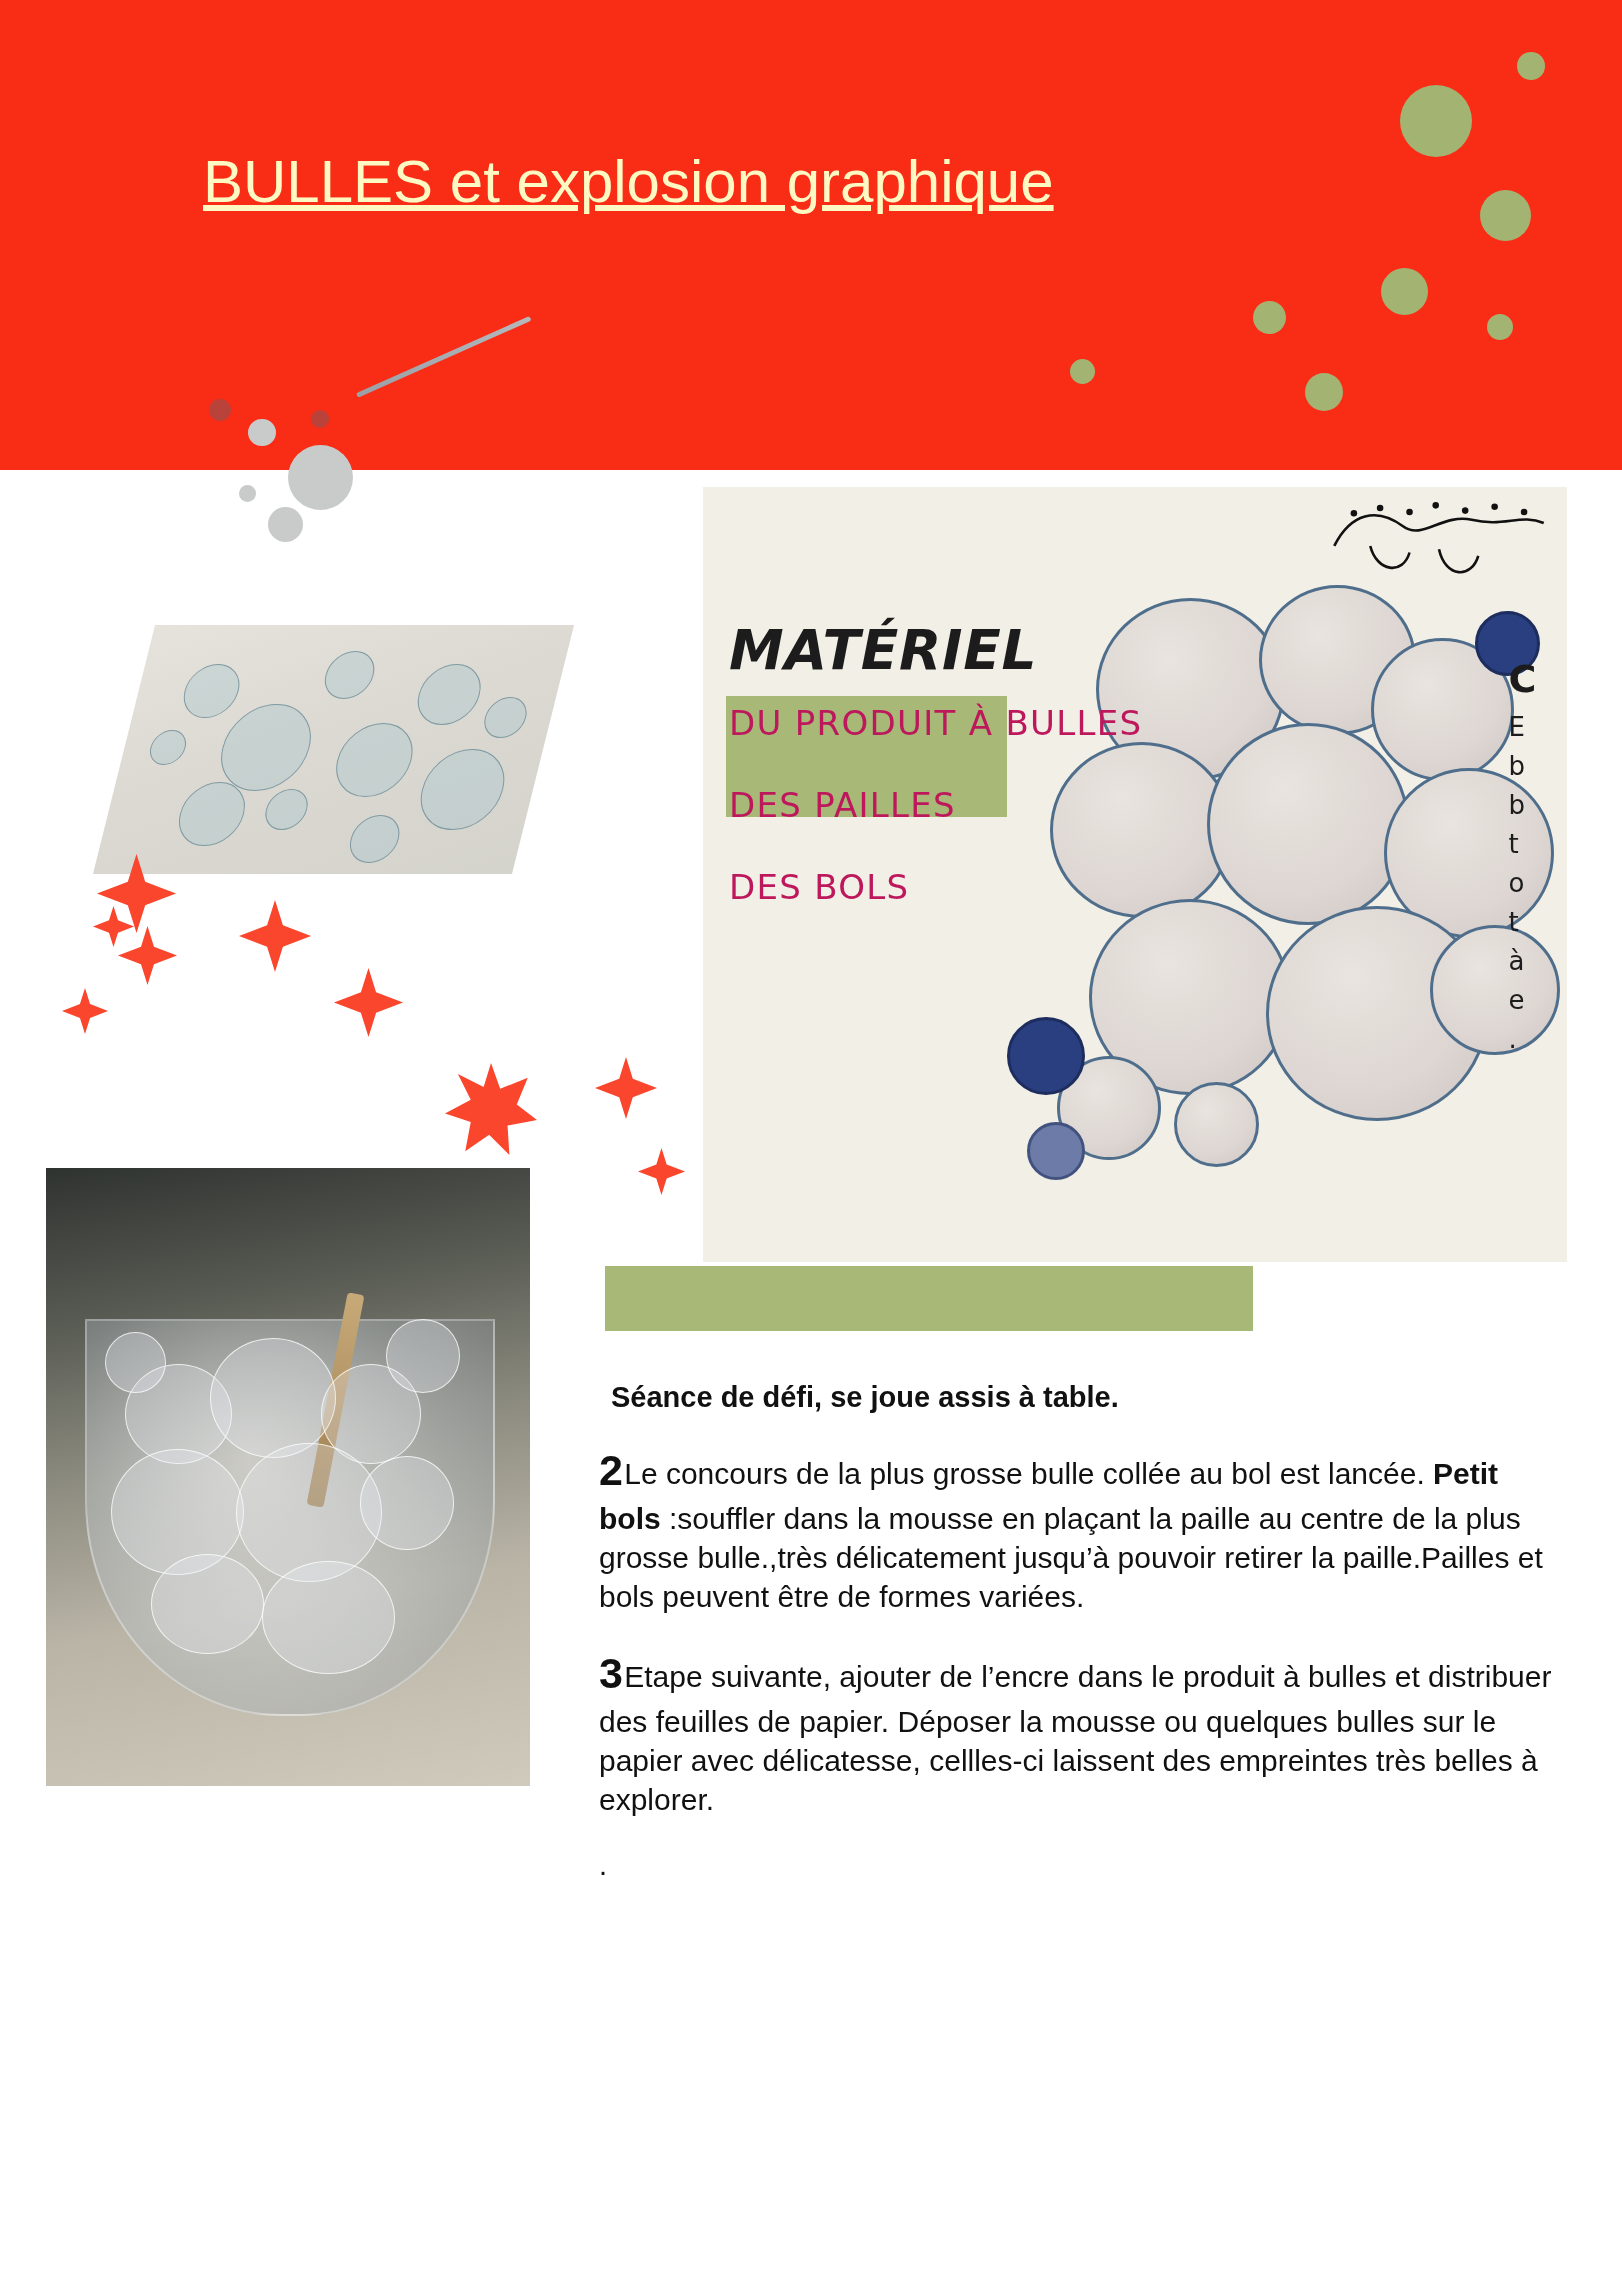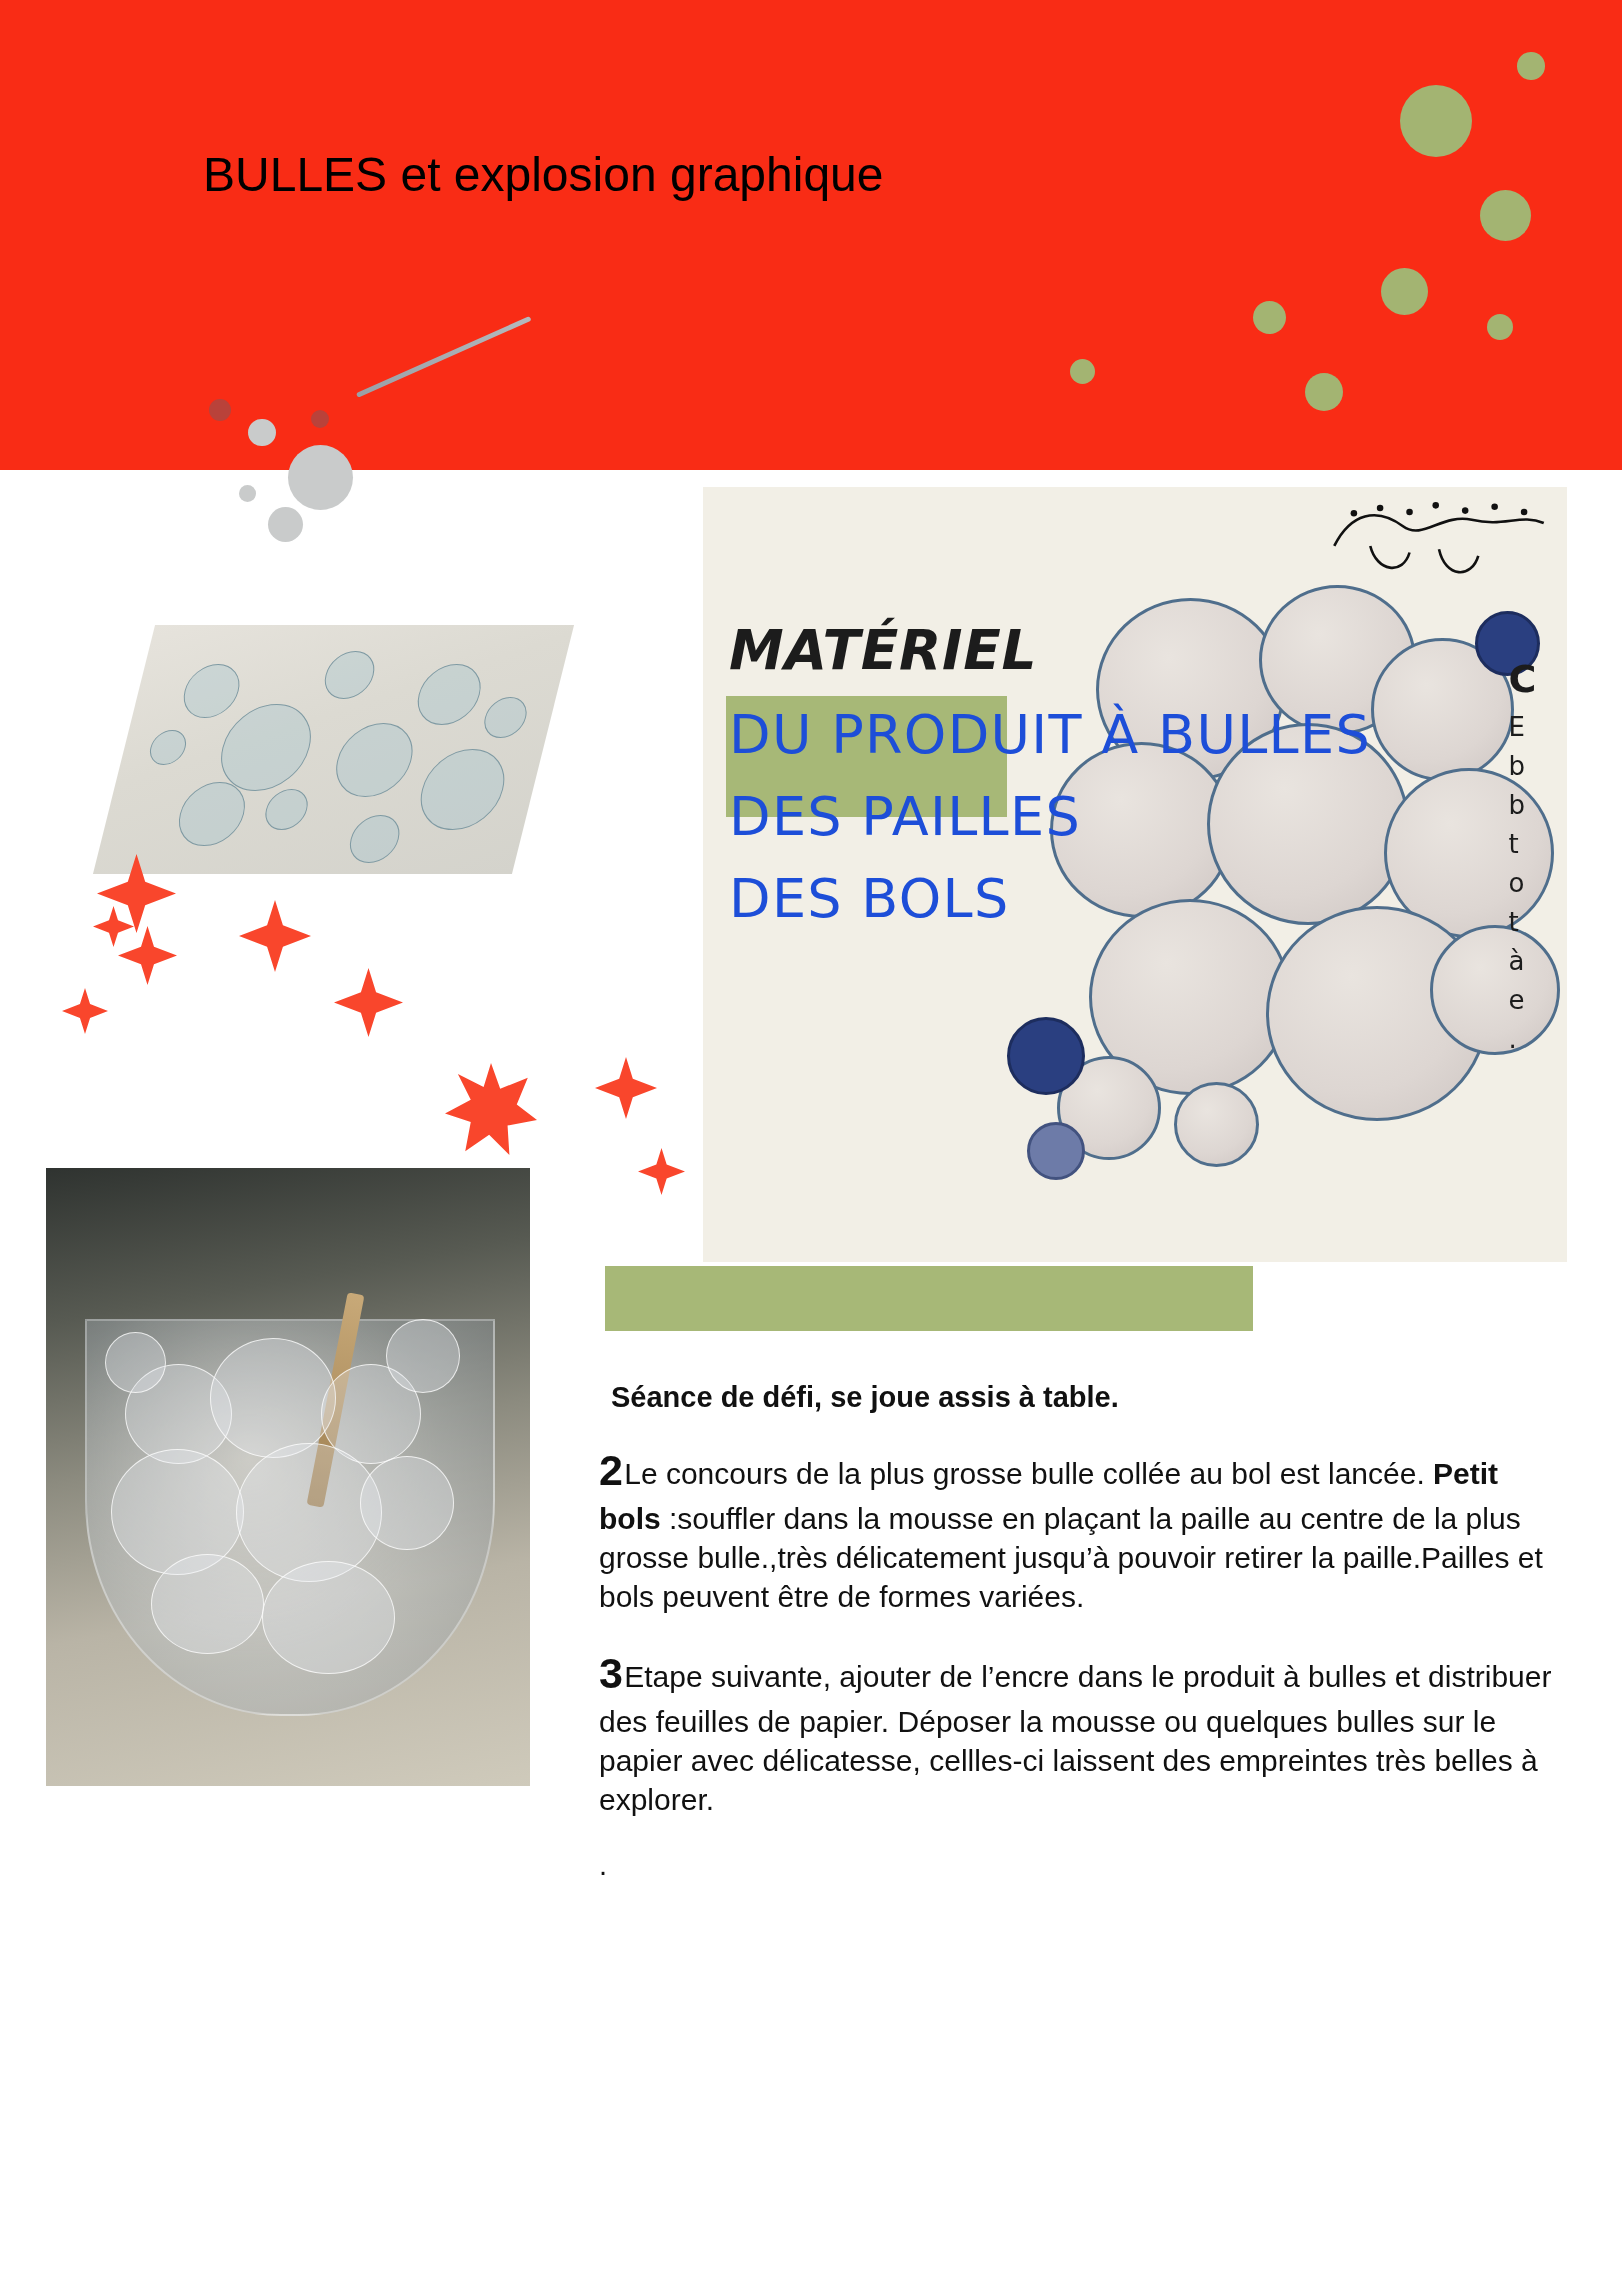--- a/index.html
+++ b/index.html
@@ -25,24 +25,25 @@
     top: 0;
     width: 1623px;
     height: 470px;
     background: #f92c15;
     overflow: hidden;
   }
   .header-title {
     position: absolute;
     left: 203px;
     top: 147px;
-    font-size: 48px;
-    color: #000000;
+    font-size: 60px;
+    color: #fef9c3;
     letter-spacing: 0px;
     white-space: nowrap;
+    text-decoration: underline;
   }
   .hdot {
     position: absolute;
     border-radius: 50%;
     background: #a3b472;
   }
   .hd1 { left: 1400px; top: 85px; width: 72px; height: 72px; }
   .hd2 { left: 1517px; top: 52px; width: 27.5px; height: 27.5px; }
   .hd3 { left: 1480px; top: 190px; width: 51px; height: 51px; }
   .hd4 { left: 1381px; top: 268px; width: 47px; height: 47px; }
@@ -174,22 +175,22 @@
     left: 23px;
     top: 209px;
     width: 281px;
     height: 121px;
     background: #a7b877;
   }
   .mat-line {
     position: absolute;
     left: 26px;
     font-family: "DejaVu Sans", sans-serif;
-    font-size: 54px;
-    color: #1d4ed8;
+    font-size: 34px;
+    color: #be185d;
     letter-spacing: 1.3px;
   }
   .mat-l1 { top: 216px; }
   .mat-l2 { top: 298px; }
   .mat-l3 { top: 380px; text-align: center; }
   .mat-right-col {
     position: absolute;
     right: 6.5px;
     top: 164px;
     width: 52px;

